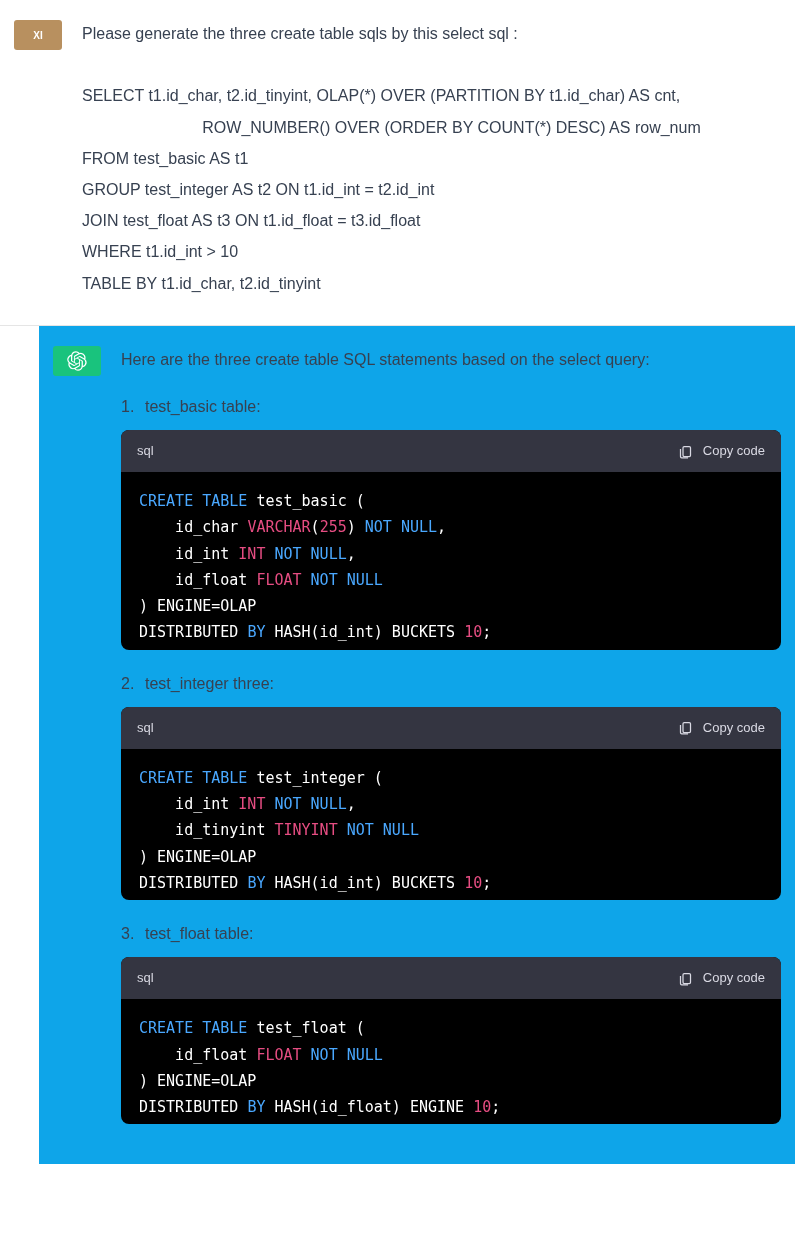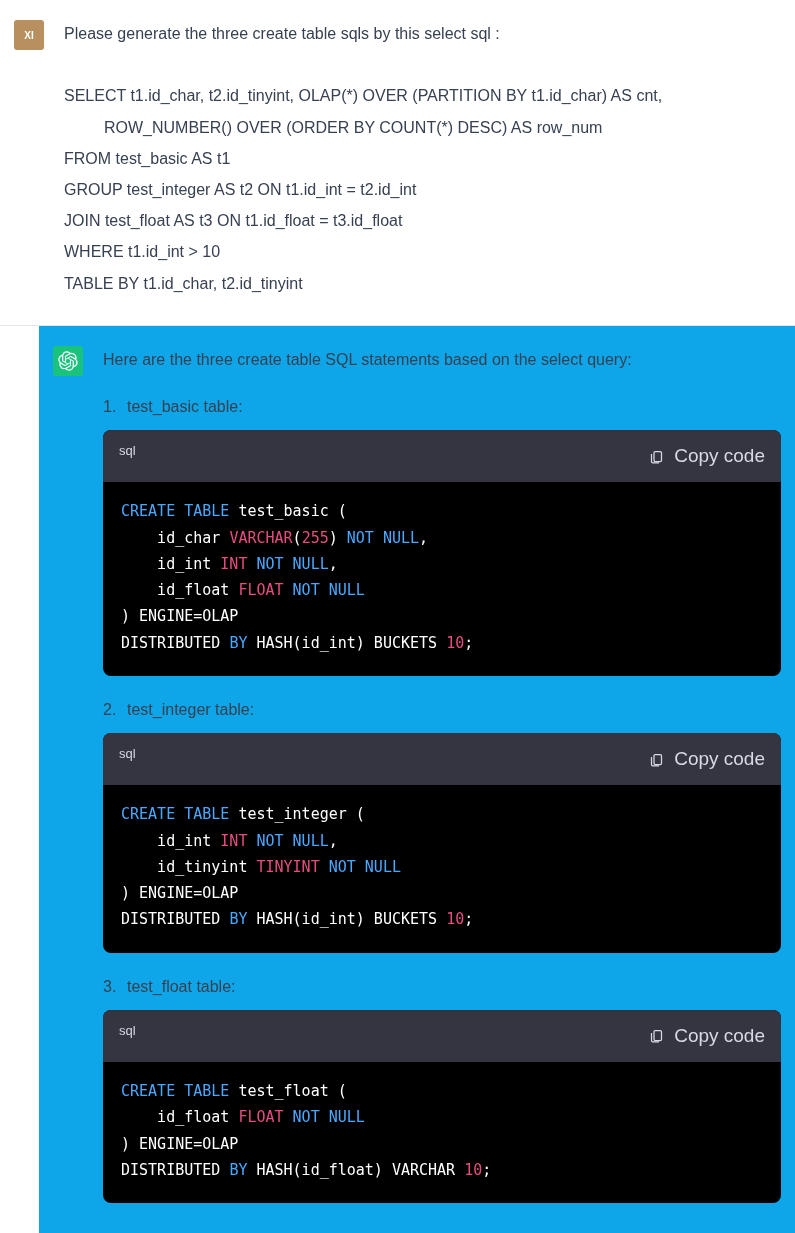--- a/index.html
+++ b/index.html
@@ -11,74 +11,74 @@
   }
   .message {
     display: flex;
     padding: 20px 14px 24px 14px;
     gap: 20px;
     border-bottom: 1px solid #e5e5e5;
   }
   .message.user { background: #ffffff; }
   .message.assistant { background: #0ea5e9; border-bottom: none; margin-left: 39px; }
   .avatar {
-    width: 30px; height: 30px;
+    width: 48px; height: 30px;
     border-radius: 3px;
     flex-shrink: 0;
     display: flex;
     align-items: center;
     justify-content: center;
     font-size: 10px;
     font-weight: 600;
     color: #fff;
   }
   .avatar.user-av { background: #b8905f; }
   .avatar.assist-av { background: #19c37d; }
   .avatar.assist-av svg { width: 20px; height: 20px; }
   .content {
     flex: 1;
     font-size: 16px;
     line-height: 1.7;
     color: #374151;
     min-width: 0;
   }
   .content p { margin-bottom: 4px; white-space: pre-wrap; }
-  .content .indent { padding-left: 40px; display:block;}
+  .content .indent { padding-left: 40px; display:block;text-align:center;}
   .list-num {
     display: flex;
     gap: 10px;
     margin: 20px 0 10px 0;
   }
   .list-num .num { min-width: 14px; }
   .code-block {
     background: #000000;
     border-radius: 8px;
     overflow: hidden;
     margin: 8px 0 16px 0;
   }
   .code-header {
     background: #343541;
     color: #d9d9e3;
     font-size: 13px;
     padding: 10px 16px;
     display: flex;
     justify-content: space-between;
-    align-items: flex-start;
+    align-items: flex-end;
   }
   .copy-btn {
     display: flex;
     align-items: center;
     gap: 10px;
     cursor: pointer;
     color: #d9d9e3;
-    font-size: 19px;
+    font-size: 13px;
   }
   .copy-btn svg { width: 15px; height: 15px; }
   .code-body {
-    padding: 16px 18px 20px 18px;
+    padding: 16px 18px 4px 18px;
     font-family: ui-monospace, SFMono-Regular, "SF Mono", Menlo, Consolas, monospace;
     font-size: 15px;
     line-height: 1.75;
     color: #ffffff;
     white-space: pre;
     overflow-x: auto;
   }
   .tok-kw   { color: #4aa8ff; }   
   .tok-type { color: #e64d82; }   
   .tok-num  { color: #e64d82; }
@@ -132,21 +132,21 @@
       <div class="code-body"><span class="tok-kw">CREATE TABLE</span><span class="tok-id"> test_basic </span><span class="tok-punc">(</span>
 <span class="tok-id">    id_char </span><span class="tok-type">VARCHAR</span><span class="tok-punc">(</span><span class="tok-num">255</span><span class="tok-punc">) </span><span class="tok-kw">NOT NULL</span><span class="tok-punc">,</span>
 <span class="tok-id">    id_int </span><span class="tok-type">INT </span><span class="tok-kw">NOT NULL</span><span class="tok-punc">,</span>
 <span class="tok-id">    id_float </span><span class="tok-type">FLOAT </span><span class="tok-kw">NOT NULL</span>
 <span class="tok-punc">) </span><span class="tok-id">ENGINE=OLAP</span>
 <span class="tok-id">DISTRIBUTED </span><span class="tok-kw">BY</span><span class="tok-id"> HASH(id_int) BUCKETS </span><span class="tok-num">10</span><span class="tok-punc">;</span></div>
     </div>
 
     <div class="list-num">
       <span class="num">2.</span>
-      <span>test_integer table:</span>
+      <span>test_integer three:</span>
     </div>
     <div class="code-block">
       <div class="code-header">
         <span>sql</span>
         <span class="copy-btn">
           <svg viewBox="0 0 24 24" fill="none" stroke="currentColor" stroke-width="2">
               <rect x="8" y="4" width="12" height="16" rx="2"></rect>
               <path d="M4 8v12a2 2 0 0 0 2 2h10"></path>
             </svg>
           <span>Copy code</span>
@@ -170,17 +170,17 @@
           <svg viewBox="0 0 24 24" fill="none" stroke="currentColor" stroke-width="2">
               <rect x="8" y="4" width="12" height="16" rx="2"></rect>
               <path d="M4 8v12a2 2 0 0 0 2 2h10"></path>
             </svg>
           <span>Copy code</span>
         </span>
       </div>
       <div class="code-body"><span class="tok-kw">CREATE TABLE</span><span class="tok-id"> test_float </span><span class="tok-punc">(</span>
 <span class="tok-id">    id_float </span><span class="tok-type">FLOAT </span><span class="tok-kw">NOT NULL</span>
 <span class="tok-punc">) </span><span class="tok-id">ENGINE=OLAP</span>
-<span class="tok-id">DISTRIBUTED </span><span class="tok-kw">BY</span><span class="tok-id"> HASH(id_float) VARCHAR </span><span class="tok-num">10</span><span class="tok-punc">;</span></div>
+<span class="tok-id">DISTRIBUTED </span><span class="tok-kw">BY</span><span class="tok-id"> HASH(id_float) ENGINE </span><span class="tok-num">10</span><span class="tok-punc">;</span></div>
     </div>
 
   </div>
 </div>
 
 </body></html>

